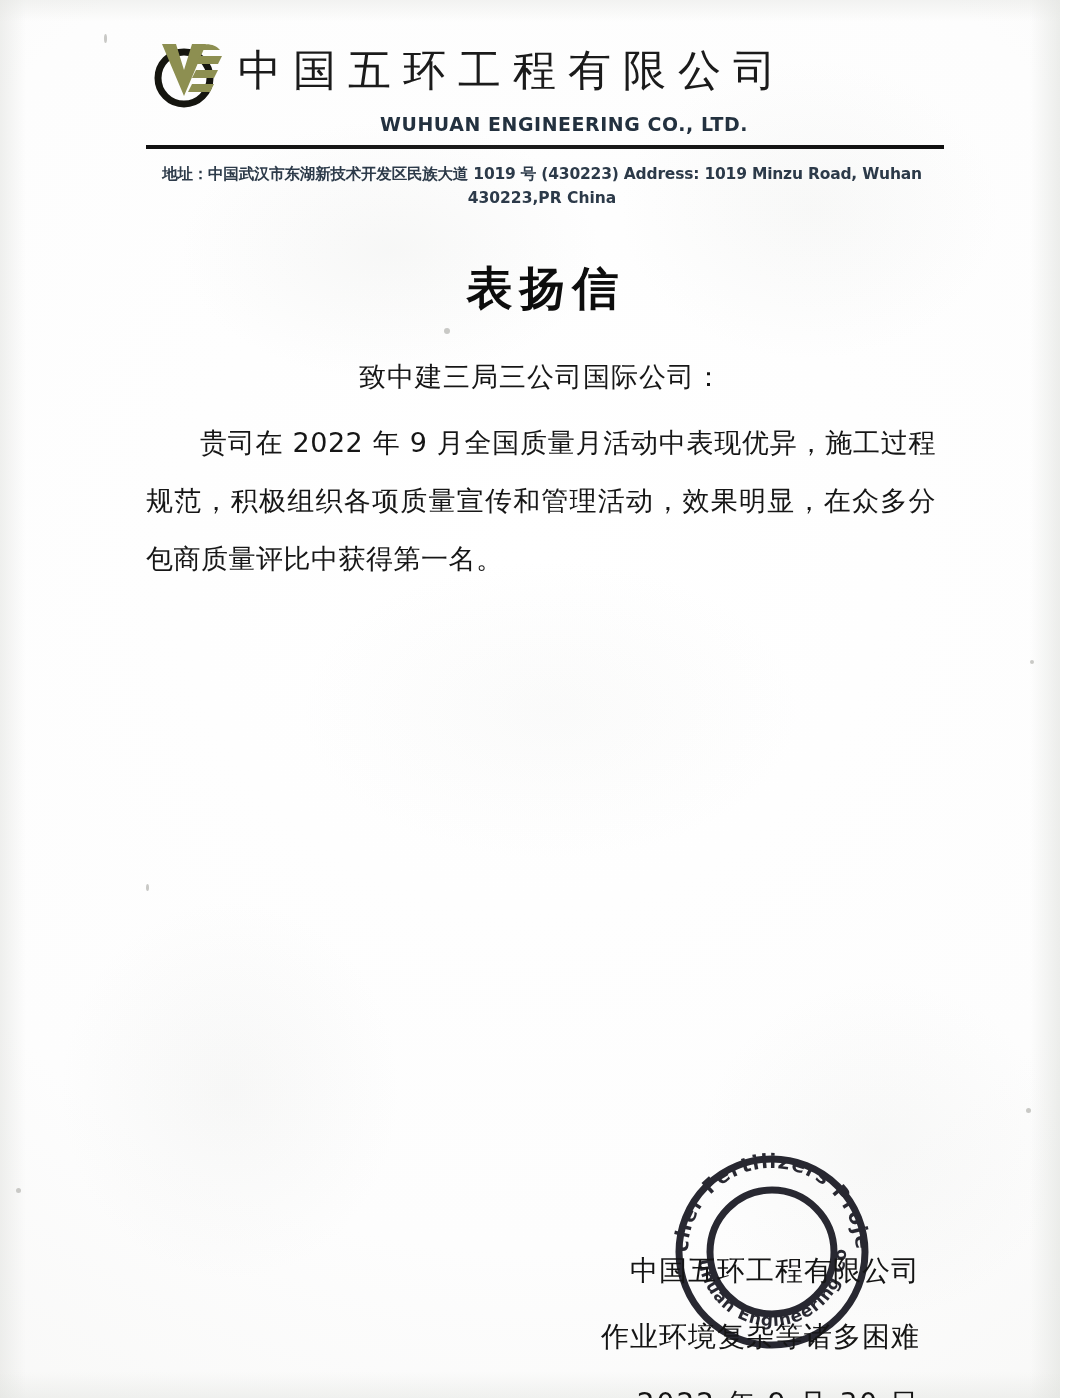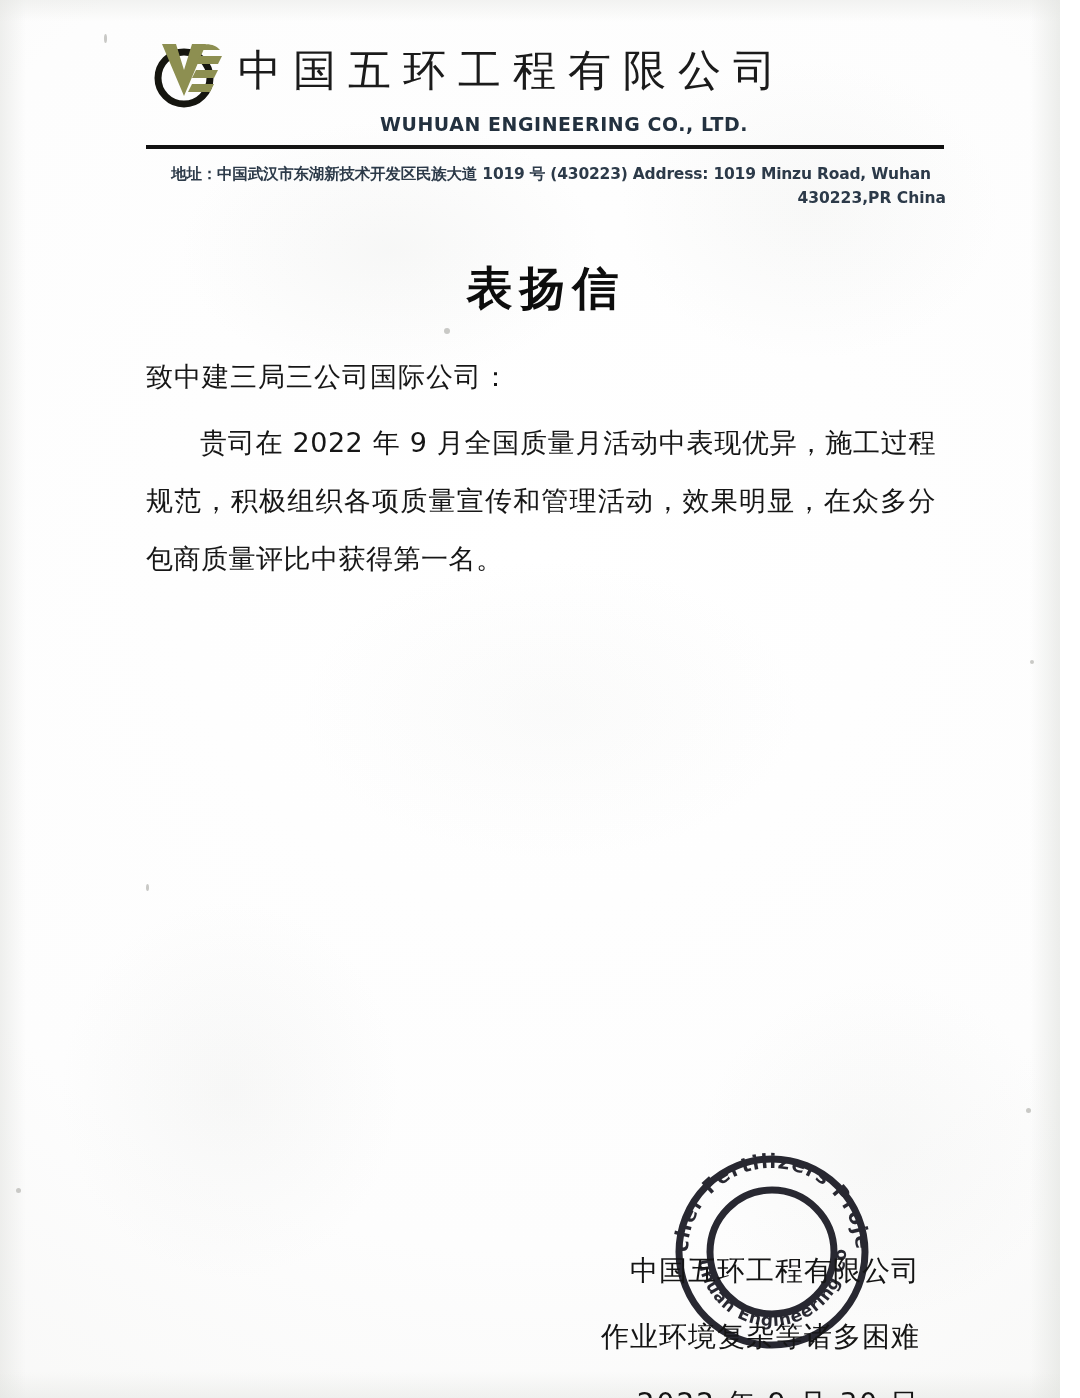--- a/index.html
+++ b/index.html
@@ -88,32 +88,32 @@
   #header-rule {
     position: absolute;
     left: 146px;
     top: 145px;
     width: 798px;
     height: 4px;
     background: linear-gradient(to right,#111 0%, #1c1c1c 45%, #101010 100%);
   }
   #address-block {
     position: absolute;
-    left: 156px;
+    left: 147px;
     top: 162px;
     width: 790px;
     text-align: center;
     font-size: 15.5px;
     line-height: 1.55;
     color: #2c3a49;
     font-weight: 700;
     font-family: "DejaVu Sans", "Liberation Sans", sans-serif;
   }
   #address-block .addr-line1 { letter-spacing: -0.2px; white-space: nowrap; }
-  #address-block .addr-line2 { letter-spacing: 0px; text-align: right; }
+  #address-block .addr-line2 { letter-spacing: 0px; }
 
   
   #letter-title {
     position: absolute;
     left: 0;
     top: 258px;
     width: 1080px;
     text-align: center;
     font-family: "DejaVu Serif", "Liberation Serif", serif;
     font-size: 46px;
@@ -130,20 +130,21 @@
     top: 362px;
     width: 790px;
     color: #161616;
     font-family: "DejaVu Sans", "Liberation Sans", sans-serif;
   }
   .salutation {
     font-size: 27px;
     line-height: 1.1;
     letter-spacing: 1px;
     margin-bottom: 22px;
+    text-align: center;
   }
   .para {
     font-size: 27px;
     line-height: 58px;
     text-align: justify;
     text-align-last: left;
     text-indent: 54px;
     letter-spacing: 0.5px;
     margin: 0 0 4px 0;
     word-break: break-all;

